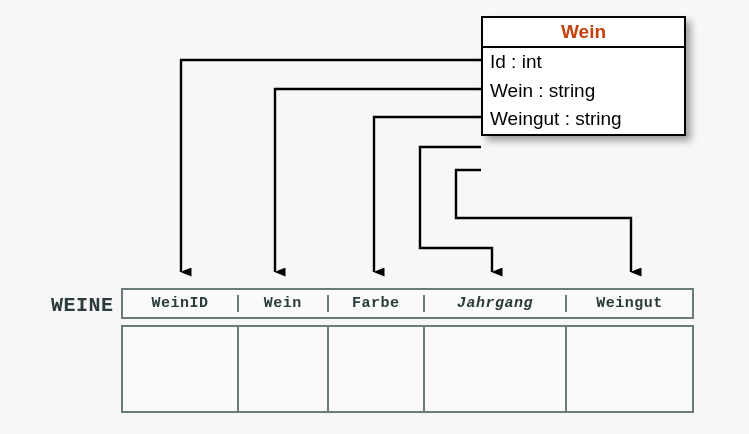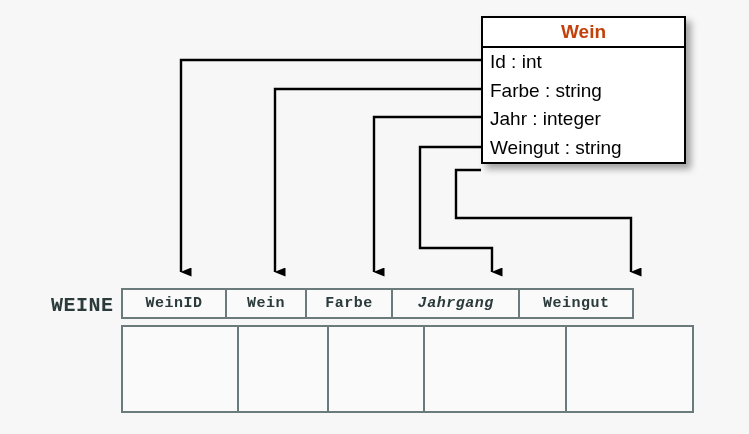--- a/index.html
+++ b/index.html
@@ -69,26 +69,27 @@
     font-weight: bold;
     font-size: 20px;
     letter-spacing: 0.5px;
     color: #2b3a3a;
     white-space: nowrap;
   }
   .rel-header {
     position: absolute;
     left: 121px;
     top: 288px;
-    width: 513px;
+    width: 573px;
     height: 31px;
     display: flex;
     border: 2px solid #6b7b7b;
     box-sizing: border-box;
     background: #fafafa;
+    align-items: center;
   }
   .rel-body {
     position: absolute;
     left: 121px;
     top: 325px;
     width: 573px;
     height: 88px;
     display: flex;
     border: 2px solid #6b7b7b;
     box-sizing: border-box;
@@ -141,22 +142,21 @@
 
     <path d="M 481 147 L 420 147 L 420 248 L 492 248 L 492 272" fill="none" stroke="#000000" stroke-width="2.4" marker-end="url(#arrowhead)"></path>
 
     <path d="M 481 170 L 456 170 L 456 218 L 631 218 L 631 272" fill="none" stroke="#000000" stroke-width="2.4" marker-end="url(#arrowhead)"></path>
   </svg>
 
   <div class="uml-class">
     <div class="uml-title">Wein</div>
     <div class="uml-attrs">
       <div class="uml-attr">Id : int</div>
-      <div class="uml-attr">Farbe : string</div>
-      <div class="uml-attr">Jahr : integer</div>
+      <div class="uml-attr">Wein : string</div>
       <div class="uml-attr">Weingut : string</div>
     </div>
   </div>
 
   <div class="table-label">WEINE</div>
 
   <div class="rel-header">
     <div class="cell col-0">WeinID</div>
     <div class="cell col-1">Wein</div>
     <div class="cell col-2">Farbe</div>

